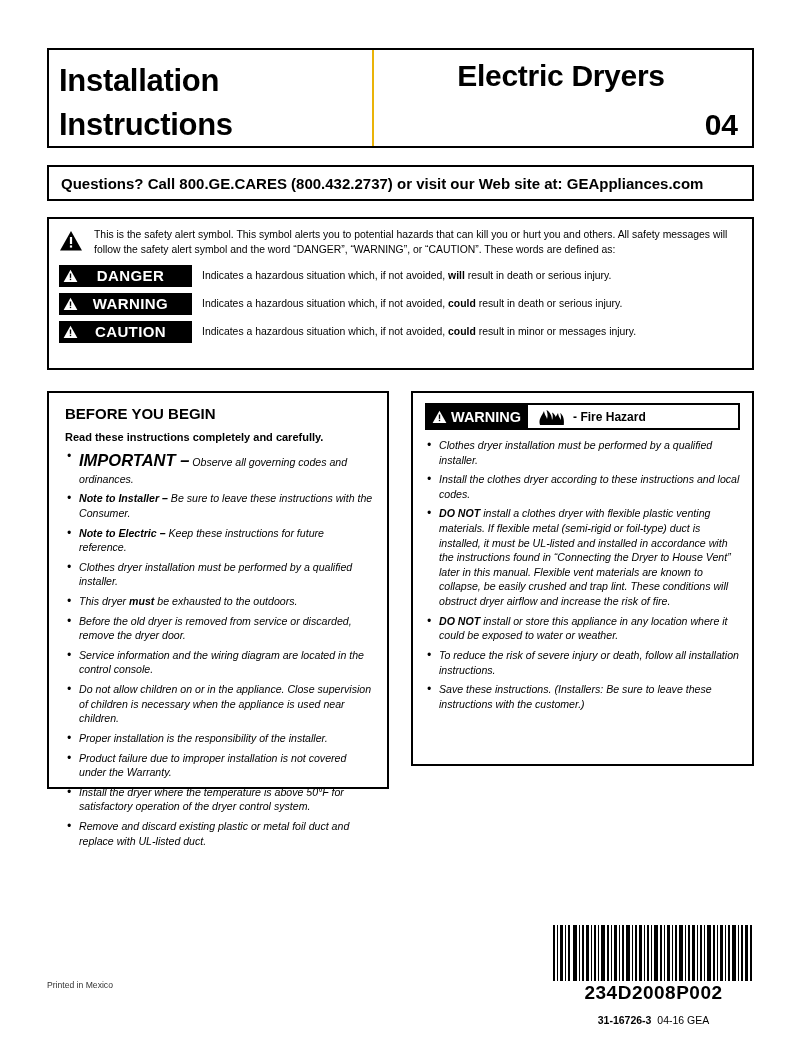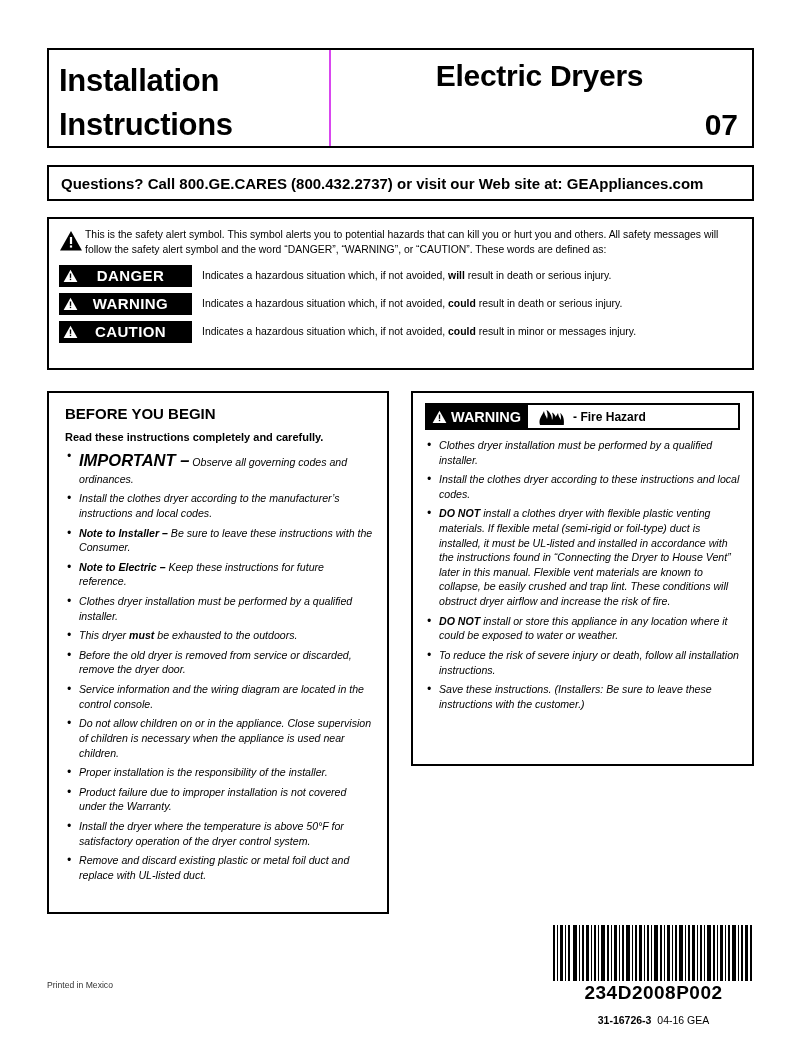--- a/index.html
+++ b/index.html
@@ -27,23 +27,23 @@
     position: absolute;
     left: 47px;
     top: 48px;
     width: 707px;
     height: 100px;
     border: 2px solid #000;
     box-sizing: border-box;
     display: flex;
   }
   .header-left {
-    width: 282px;
-    box-sizing: border-box;
-    border-right: 2px solid #d946ef;
+    width: 325px;
+    box-sizing: border-box;
+    border-right: 2px solid #eab308;
     padding: 9px 0 0 10px;
   }
   .header-left .line {
     font-size: 31px;
     font-weight: bold;
     line-height: 1.42;
     letter-spacing: -0.3px;
   }
   .header-right {
     flex: 1;
@@ -89,20 +89,21 @@
     left: 47px;
     top: 217px;
     width: 707px;
     height: 153px;
     border: 2px solid #000;
     box-sizing: border-box;
     padding: 9px 10px 0 10px;
   }
   .safety-top {
     display: flex;
+    gap: 9px;
   }
   .tri-wrap {
     width: 26px;
     flex: 0 0 26px;
     padding-top: 2px;
   }
   .safety-intro {
     font-size: 10.4px;
     line-height: 1.42;
     flex: 1;
@@ -134,21 +135,21 @@
     font-size: 10.4px;
     margin-left: 10px;
   }
 
   
   .col-left {
     position: absolute;
     left: 47px;
     top: 391px;
     width: 342px;
-    height: 523px;
+    height: 398px;
     border: 2px solid #000;
     box-sizing: border-box;
     padding: 12px 14px 0 16px;
   }
   .col-right {
     position: absolute;
     left: 411px;
     top: 391px;
     width: 343px;
     height: 375px;
@@ -264,21 +265,21 @@
 
 <div class="page">
 
   <div class="header">
     <div class="header-left">
       <div class="line">Installation</div>
       <div class="line">Instructions</div>
     </div>
     <div class="header-right">
       <div class="title">Electric Dryers</div>
-      <div class="num">07</div>
+      <div class="num">04</div>
     </div>
   </div>
 
   <div class="questions">
     <span>Questions? Call 800.GE.CARES (800.432.2737) or visit our Web site at: GEAppliances.com</span>
   </div>
 
   <div class="safety">
     <div class="safety-top">
       <div class="tri-wrap">
@@ -329,21 +330,20 @@
         <div class="badge-desc"><span>Indicates a hazardous situation which, if not avoided, </span><b>could</b><span> result in minor or messages injury.</span></div>
       </div>
     </div>
   </div>
 
   <div class="col-left">
     <div class="sec-title">BEFORE YOU BEGIN</div>
     <div class="sub-bold">Read these instructions completely and carefully.</div>
     <ul class="bul" id="byb-list">
         <li class="big"><span class="imp">IMPORTANT –</span><span> Observe all governing codes and ordinances.</span></li>
-        <li>Install the clothes dryer according to the manufacturer’s instructions and local codes.</li>
         <li><b>Note to Installer –</b><span> Be sure to leave these instructions with the Consumer.</span></li>
         <li><b>Note to Electric –</b><span> Keep these instructions for future reference.</span></li>
         <li>Clothes dryer installation must be performed by a qualified installer.</li>
         <li><span>This dryer </span><b>must</b><span> be exhausted to the outdoors.</span></li>
         <li>Before the old dryer is removed from service or discarded, remove the dryer door.</li>
         <li>Service information and the wiring diagram are located in the control console.</li>
         <li>Do not allow children on or in the appliance. Close supervision of children is necessary when the appliance is used near children.</li>
         <li>Proper installation is the responsibility of the installer.</li>
         <li>Product failure due to improper installation is not covered under the Warranty.</li>
         <li>Install the dryer where the temperature is above 50°F for satisfactory operation of the dryer control system.</li>

